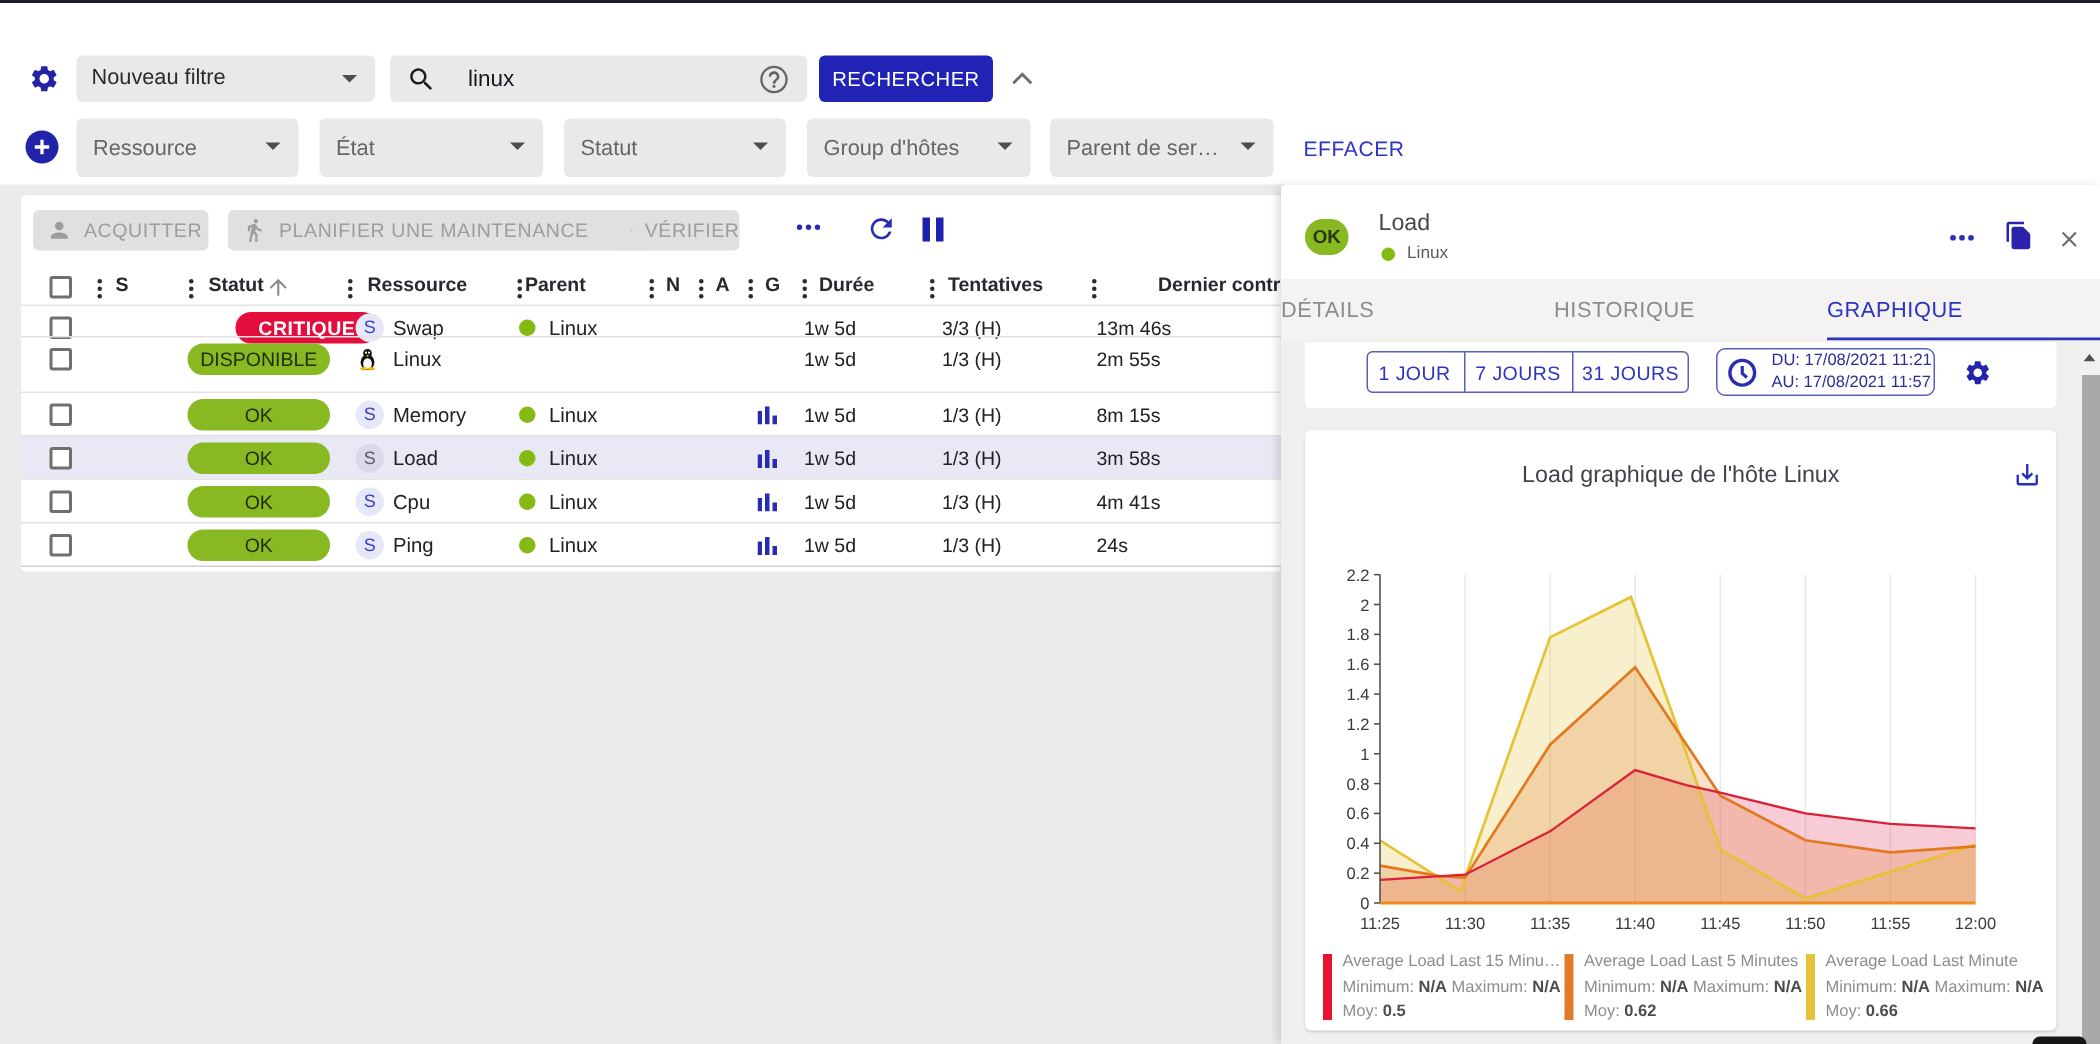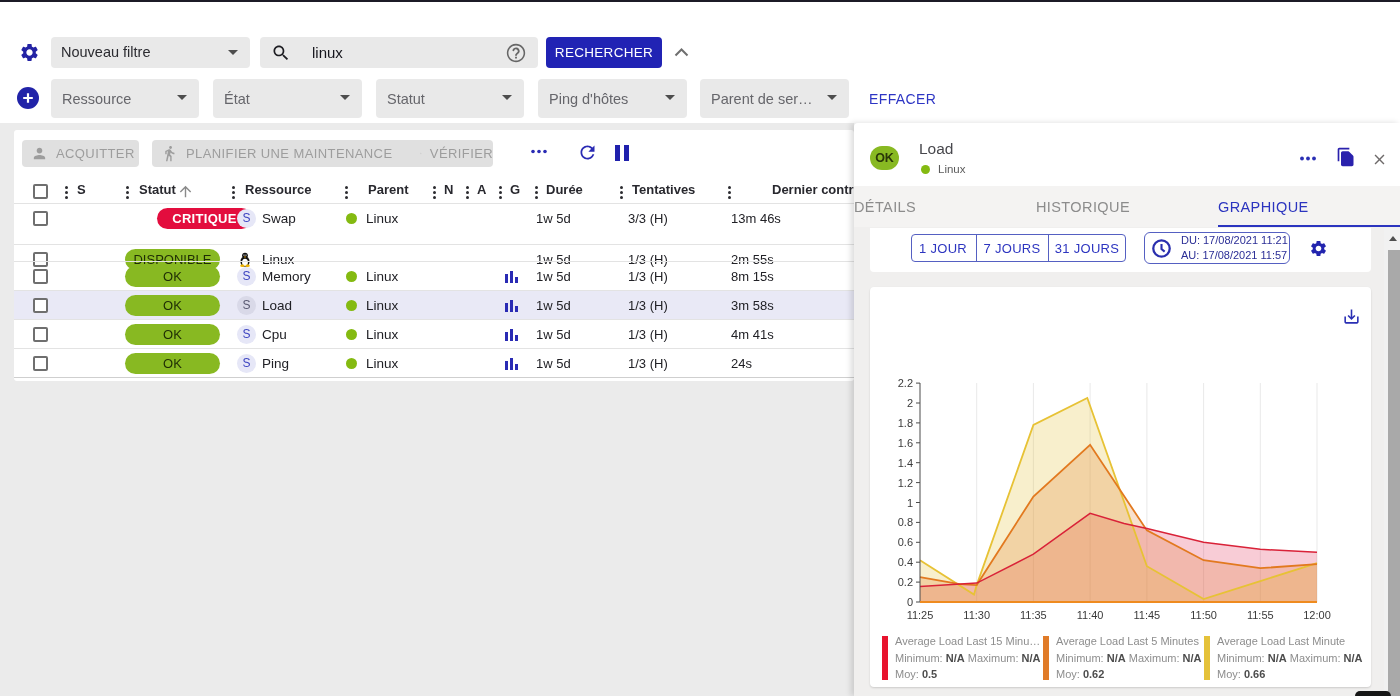--- a/index.html
+++ b/index.html
@@ -85,21 +85,21 @@
     <div class="gbox" style="left:51px;top:51px;width:148px;height:39px"></div>
     <div class="abs" style="left:62px;top:63px;font-size:14.5px;color:#66666b">Ressource</div>
     <div class="caret" style="left:177px;top:67px"></div>
     <div class="gbox" style="left:213px;top:51px;width:149px;height:39px"></div>
     <div class="abs" style="left:224px;top:63px;font-size:14.5px;color:#66666b">État</div>
     <div class="caret" style="left:340px;top:67px"></div>
     <div class="gbox" style="left:376px;top:51px;width:148px;height:39px"></div>
     <div class="abs" style="left:387px;top:63px;font-size:14.5px;color:#66666b">Statut</div>
     <div class="caret" style="left:502px;top:67px"></div>
     <div class="gbox" style="left:538px;top:51px;width:149px;height:39px"></div>
-    <div class="abs" style="left:549px;top:63px;font-size:14.5px;color:#66666b">Ping d'hôtes</div>
+    <div class="abs" style="left:549px;top:63px;font-size:14.5px;color:#66666b">Group d'hôtes</div>
     <div class="caret" style="left:665px;top:67px"></div>
     <div class="gbox" style="left:700px;top:51px;width:149px;height:39px"></div>
     <div class="abs" style="left:711px;top:63px;font-size:14.5px;color:#66666b">Parent de ser…</div>
     <div class="caret" style="left:827px;top:67px"></div>
     <div id="effacer">EFFACER</div>
   </div>
   <div id="main" class="abs">
     <div id="tcard">
       <div class="tbtn" style="left:8px;width:117px">
         <svg style="margin-left:9px" width="17" height="17" viewBox="0 0 24 24" fill="#9d9d9d">
@@ -149,21 +149,21 @@
           <i></i>
           <i></i>
           <i></i>
         </div>
       <div class="hdr" style="left:231px">Ressource</div>
       <div class="drag" style="left:331px;top:56px">
           <i></i>
           <i></i>
           <i></i>
         </div>
-      <div class="hdr" style="left:354px">Parent</div>
+      <div class="hdr" style="left:336px">Parent</div>
       <div class="drag" style="left:419px;top:56px">
           <i></i>
           <i></i>
           <i></i>
         </div>
       <div class="hdr" style="left:430px">N</div>
       <div class="drag" style="left:452px;top:56px">
           <i></i>
           <i></i>
           <i></i>
@@ -197,21 +197,21 @@
         <div class="cbx" style="left:19px;top:7px"></div>
         <div class="pill red">CRITIQUE</div>
         <div class="schip">S</div>
         <div class="svcname">Swap</div>
         <div class="pdot"></div>
           <div class="pname">Linux</div>
         <div class="cval" style="left:522px">1w 5d</div>
         <div class="cval" style="left:614px">3/3 (H)</div>
         <div class="cval" style="left:717px">13m 46s</div>
       </div>
-      <div class="row" style="top:114px">
+      <div class="row" style="top:94px">
         <div class="cbx" style="left:19px;top:7px"></div>
         <div class="pill grn">DISPONIBLE</div>
         <svg class="abs" style="left:225px;top:7px" width="12" height="15" viewBox="0 0 12 15">
             <ellipse cx="6" cy="9.5" rx="4.6" ry="5.2" fill="#111"></ellipse>
             <circle cx="6" cy="3.6" r="2.9" fill="#111"></circle>
             <ellipse cx="6" cy="10.5" rx="2.9" ry="3.7" fill="#fff"></ellipse>
             <circle cx="5" cy="3.1" r="0.7" fill="#fff"></circle>
             <circle cx="7" cy="3.1" r="0.7" fill="#fff"></circle>
             <path d="M5 4.6 L7 4.6 L6 6 Z" fill="#f0a500"></path>
             <ellipse cx="3.4" cy="13.8" rx="2.2" ry="1.2" fill="#f0b400"></ellipse>
@@ -327,20 +327,21 @@
               <circle cx="12" cy="12" r="9.4" fill="none" stroke="#2a2fae" stroke-width="2.6"></circle>
               <path d="M12 6.8 V12.6 L15.6 15.6" fill="none" stroke="#2a2fae" stroke-width="2.4"></path>
             </svg>
           <div class="abs" style="left:311px;top:6px;font-size:11px;color:#2b2e96">DU: 17/08/2021 11:21</div>
           <div class="abs" style="left:311px;top:20.5px;font-size:11px;color:#2b2e96">AU: 17/08/2021 11:57</div>
           <svg class="abs" style="left:439px;top:11px" width="19" height="19" viewBox="0 0 24 24" fill="#2224ae">
               <path d="M19.14 12.94c.04-.3.06-.61.06-.94 0-.32-.02-.64-.07-.94l2.03-1.58c.18-.14.23-.41.12-.61l-1.92-3.32c-.12-.22-.37-.29-.59-.22l-2.39.96c-.5-.38-1.03-.7-1.62-.94l-.36-2.54c-.04-.24-.24-.41-.48-.41h-3.84c-.24 0-.43.17-.47.41l-.36 2.54c-.59.24-1.13.57-1.62.94l-2.39-.96c-.22-.08-.47 0-.59.22L2.74 8.87c-.12.21-.08.47.12.61l2.03 1.58c-.05.3-.09.63-.09.94s.02.64.07.94l-2.03 1.58c-.18.14-.23.41-.12.61l1.92 3.32c.12.22.37.29.59.22l2.39-.96c.5.38 1.03.7 1.62.94l.36 2.54c.05.24.24.41.48.41h3.84c.24 0 .44-.17.47-.41l.36-2.54c.59-.24 1.13-.56 1.62-.94l2.39.96c.22.08.47 0 .59-.22l1.92-3.32c.12-.22.07-.47-.12-.61l-2.01-1.58zM12 15.6c-1.98 0-3.6-1.62-3.6-3.6s1.62-3.6 3.6-3.6 3.6 1.62 3.6 3.6-1.62 3.6-3.6 3.6z"></path>
             </svg>
         </div>
         <div id="card2">
+          <div class="abs" style="left:0;top:21px;width:501px;text-align:center;font-size:15.5px;color:#42424c">Load graphique de l'hôte Linux</div>
           <svg class="abs" style="left:472px;top:20px" width="19" height="19" viewBox="0 0 24 24" fill="#2a2fb4">
               <path d="M19 12v7H5v-7H3v7c0 1.1.9 2 2 2h14c1.1 0 2-.9 2-2v-7h-2zm-6 .67 2.59-2.58L17 11.5l-5 5-5-5 1.41-1.41L11 12.67V3h2v9.67z"></path>
             </svg>
           <svg class="abs" style="left:0;top:0" width="501" height="400" viewBox="0 0 501 400">
             <g stroke="#e9e9e9" stroke-width="1">
               <line x1="106.7" y1="96" x2="106.7" y2="315"></line>
                 <line x1="163.4" y1="96" x2="163.4" y2="315"></line>
                 <line x1="220.1" y1="96" x2="220.1" y2="315"></line>
                 <line x1="276.9" y1="96" x2="276.9" y2="315"></line>
                 <line x1="333.6" y1="96" x2="333.6" y2="315"></line>

